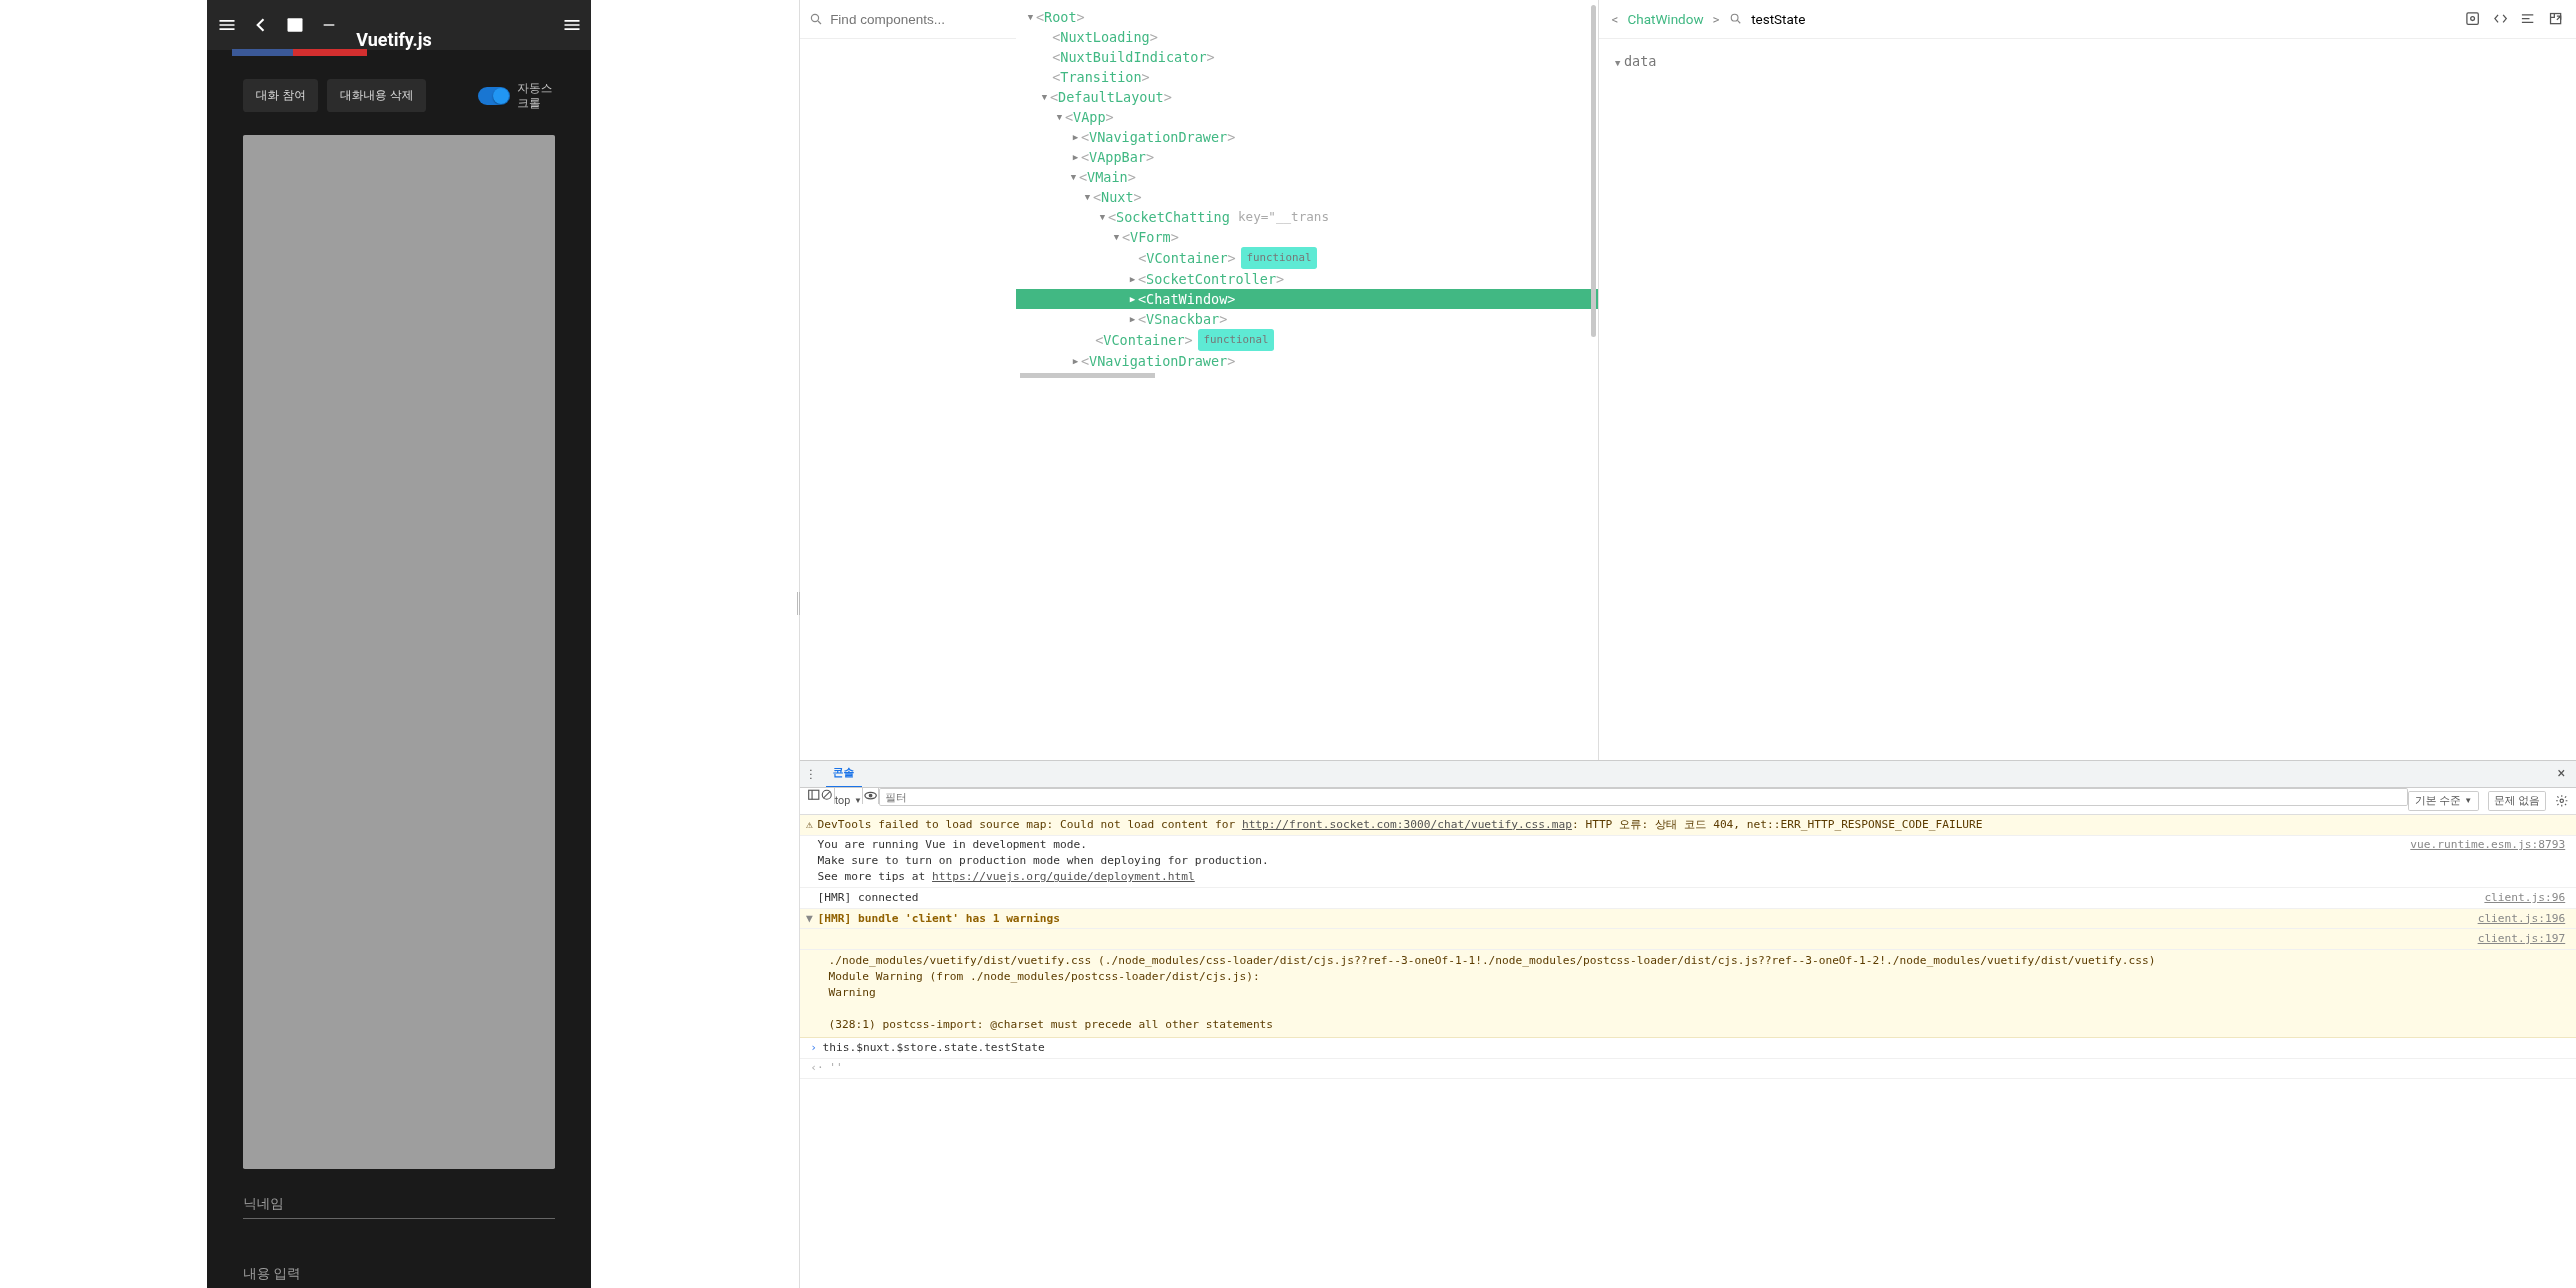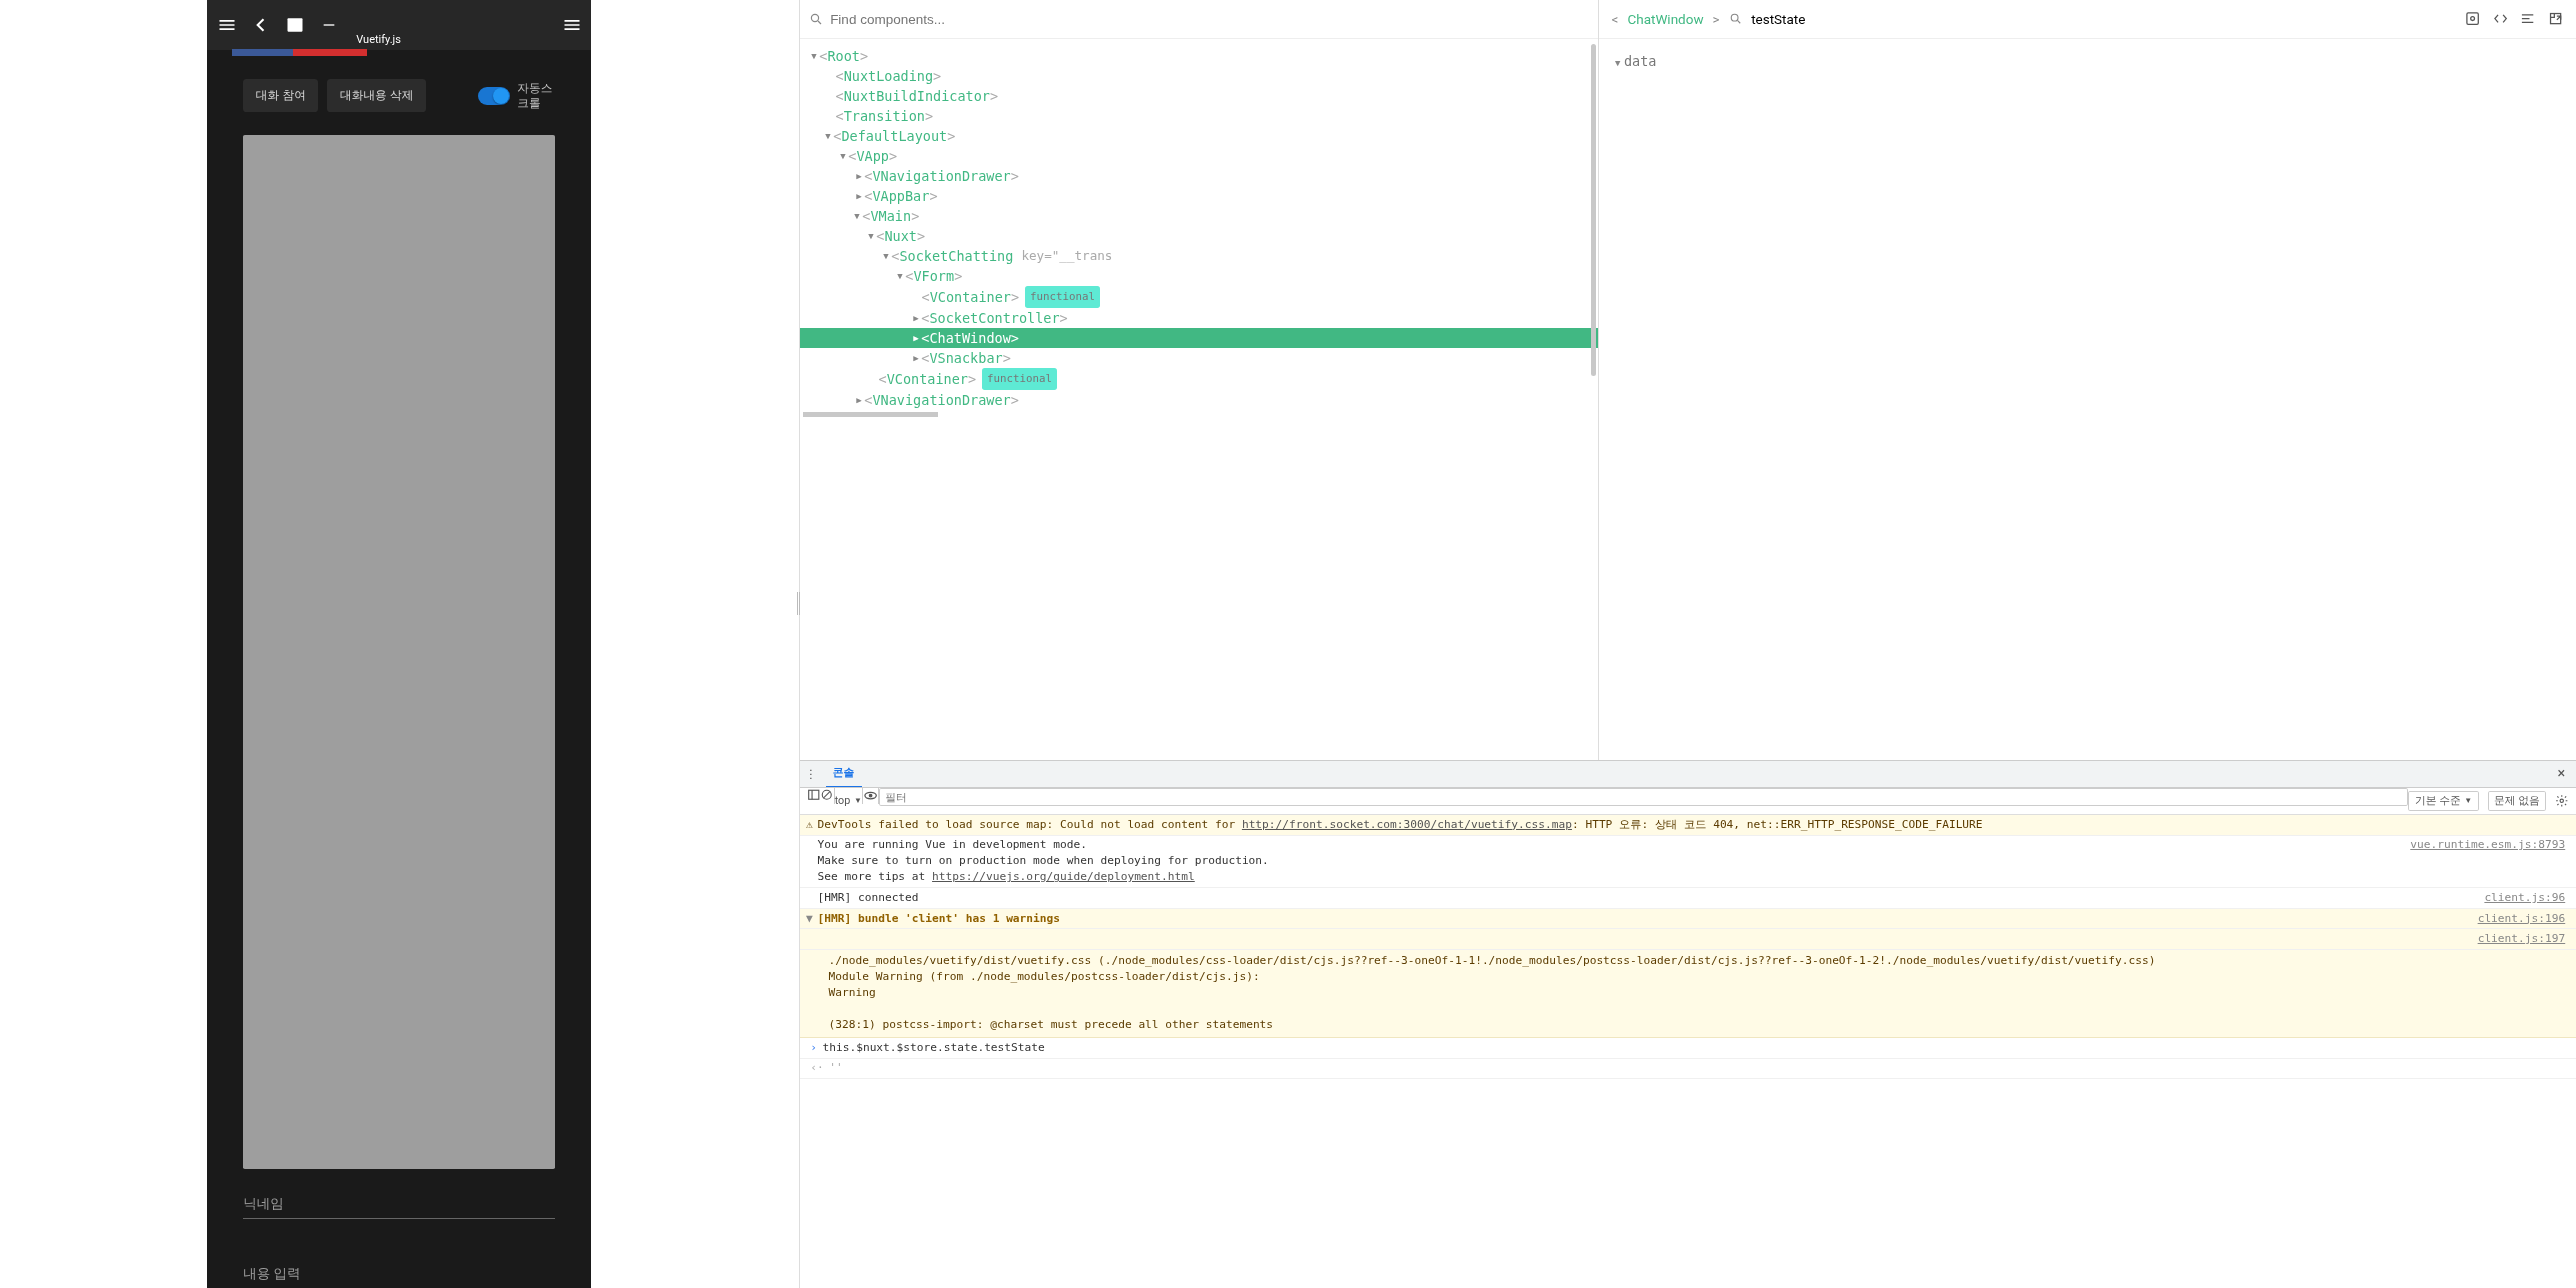--- a/index.html
+++ b/index.html
@@ -3,42 +3,42 @@
 <meta charset="utf-8">
 <style>
 * { box-sizing: border-box; margin: 0; padding: 0; }
 body { font-family: -apple-system, BlinkMacSystemFont, "Segoe UI", Roboto, sans-serif; font-size: 11.7px; color: #333; background: #fff; }
 .root { display: flex; height: 100vh; }
 
 
 .mobile-wrap { width: 31%; background: #fff; display: flex; justify-content: center; padding: 0 5.4px; position: relative; }
 .mobile { width: 384px; background: #1a1a1a; color: #fff; display: flex; flex-direction: column; }
 .appbar { height: 50px; background: #272727; display: flex; align-items: center; padding: 0 9px; gap: 12.6px; }
-.appbar-title { font-size: 11px; font-weight: 400; margin-left: 3.6px; margin-top: 28px; }
+.appbar-title { font-size: 18px; font-weight: 700; margin-left: 3.6px; margin-top: 28px; }
 .appbar .spacer { flex: 1; }
 .ic { width: 21.5px; height: 21.5px; display: inline-flex; align-items: center; justify-content: center; color: #fff; }
 .pill { height: 7.2px; background: #3b5998; width: 135px; margin-left: 25px; margin-top: -0.9px; display:flex;}
 .pill .red { background: #d32f2f; width: 55%; height: 100%; margin-left:auto;}
 .mobile-body { padding: 23px 36px 0 36px; flex: 1; display: flex; flex-direction: column; }
 .btn-row { display: flex; align-items: center; gap: 9px; margin-bottom: 23px; }
 .btn { background: #2c2c2c; color: #ddd; border: none; padding: 9px 12.6px; border-radius: 3.6px; font-size: 11.7px; cursor: pointer; }
 .switch-wrap { display: flex; align-items: center; gap: 7.2px; color: #bbb; font-size: 11.7px; margin-left: auto;}
 .switch { width: 32px; height: 18px; background: #1976d2; border-radius: 9px; position: relative; }
 .switch .knob { width: 16px; height: 16px; background: #2196f3; border-radius: 50%; position: absolute; right: 0.9px; top: 0.9px; box-shadow: 0 0.9px 1.8px rgba(0,0,0,.4);}
 .chat-area { flex: 1; background: #9e9e9e; border-radius: 1.8px; min-height: 341px; }
 .field { margin-top: 20px; border-bottom: 0.9px solid #666; padding: 5.4px 0; color: #9e9e9e; font-size: 13.5px; }
 .resize-handle { width: 14.4px; display: flex; align-items: center; justify-content: center; }
 .resize-handle .grip { width: 3.6px; height: 23px; border-left: 1.8px solid #bbb; border-right: 1.8px solid #bbb; }
 
 
 .devtools { flex: 1; display: flex; flex-direction: column; border-left: 0.9px solid #ddd; }
 
 
 .vue-top { flex: 1; display: flex; min-height: 0; }
-.vue-left { width: 45%; border-right: 0.9px solid #ddd; display: flex; flex-direction: column; }
+.vue-left { width: 45%; border-right: 0.9px solid #ddd; display: flex; flex-direction: row; }
 .vue-right { flex: 1; display: flex; flex-direction: column; }
 .search-row { height: 39px; display: flex; align-items: center; padding: 0 9px; border-bottom: 0.9px solid #eee; gap: 7.2px; color: #888; }
 .search-row input { border: none; outline: none; font-size: 13.5px; flex: 1; color: #333; }
 .breadcrumb-row { height: 39px; display: flex; align-items: center; padding: 0 12.6px; border-bottom: 0.9px solid #eee; gap: 9px; font-size: 13.5px; }
 .crumb-name { color: #41b883; }
 .crumb-lt { color: #888; }
 .right-icons { margin-left: auto; display: flex; gap: 12.6px; color: #555; }
 
 
 .tree { flex: 1; overflow: auto; font-family: Menlo, Consolas, monospace; font-size: 13.5px; line-height: 20px; padding: 7.2px 0; position: relative; }

